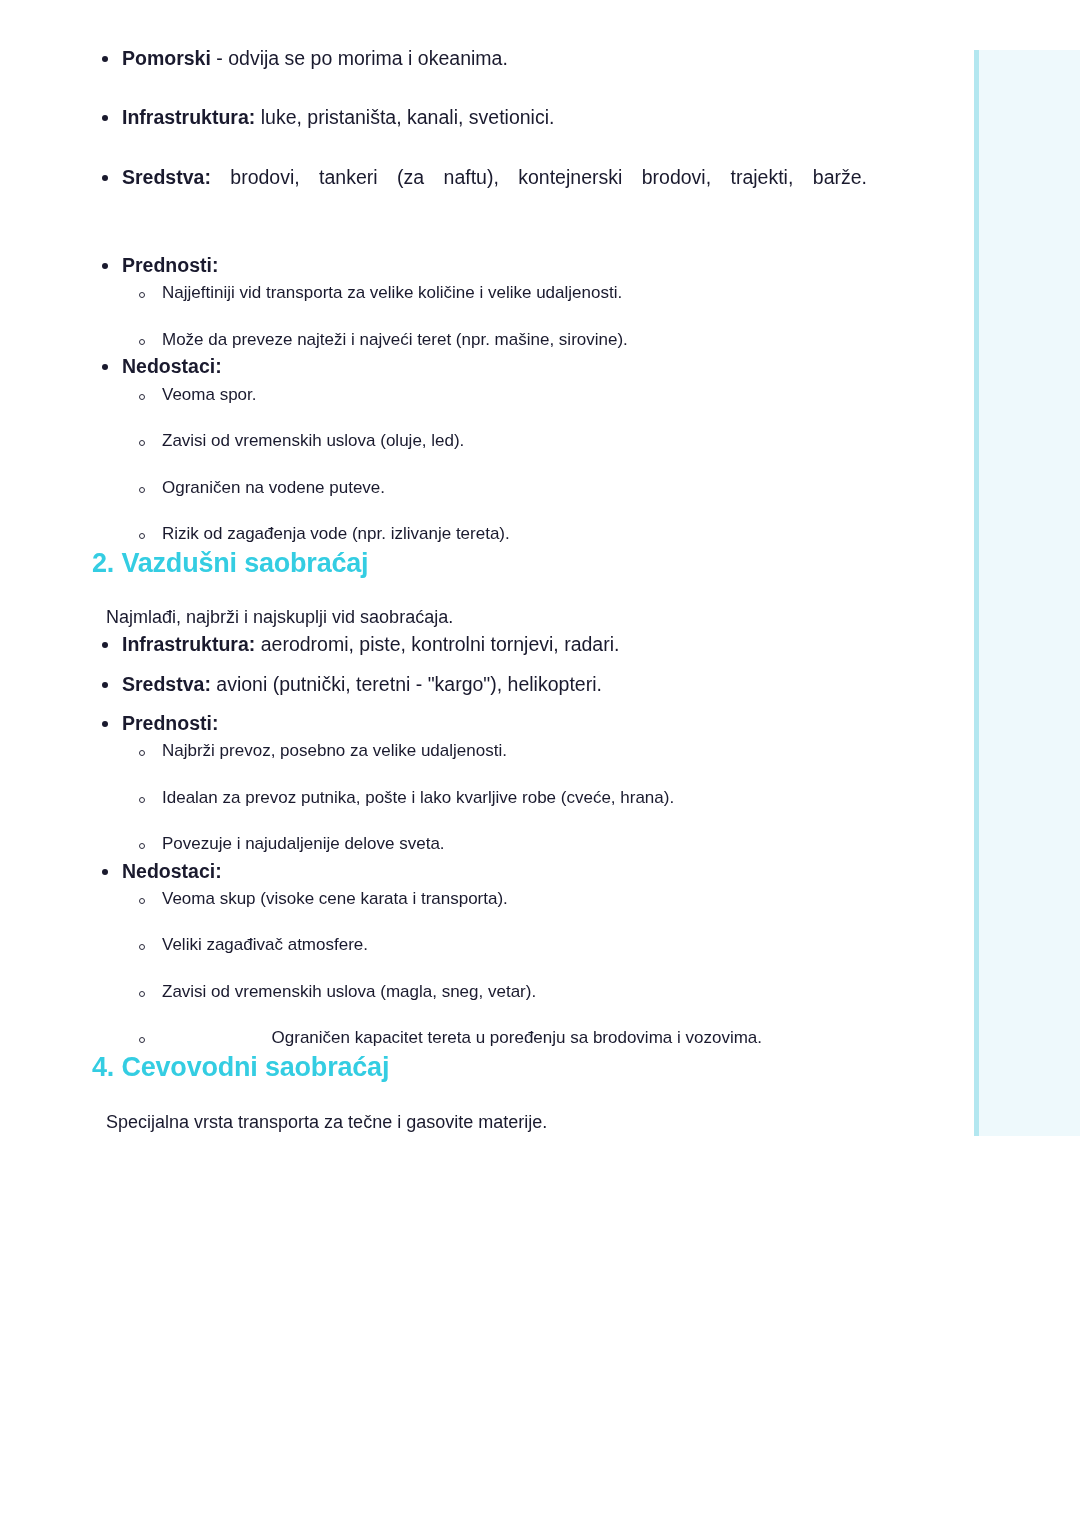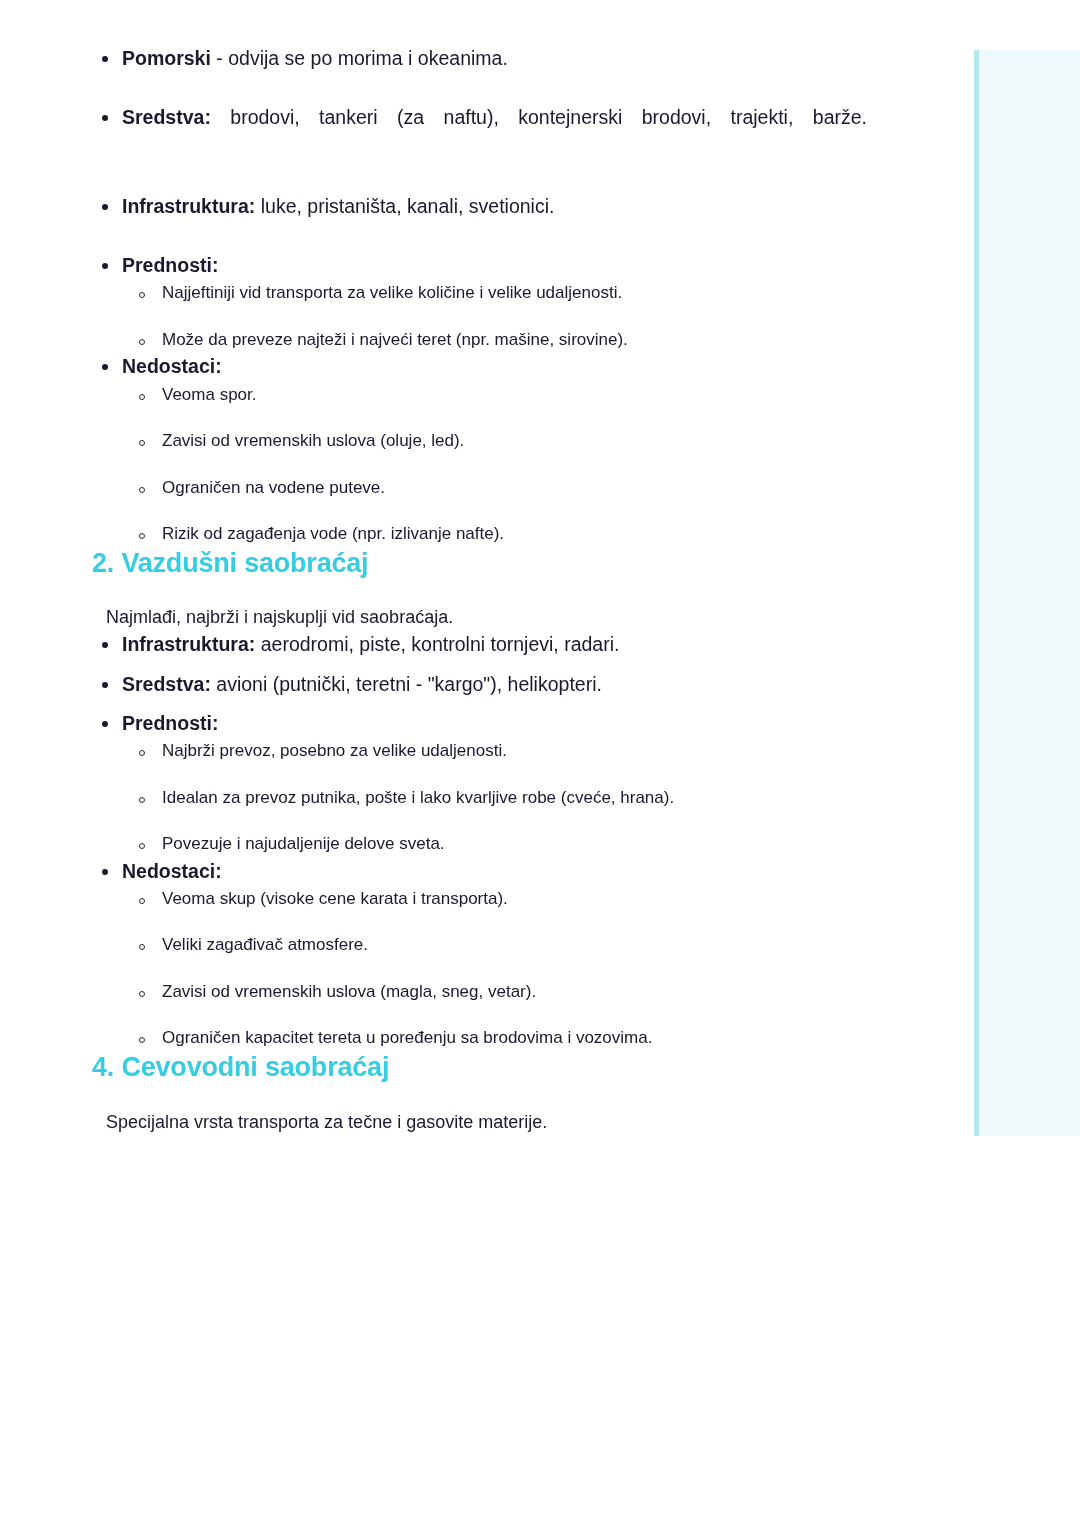--- a/index.html
+++ b/index.html
@@ -154,26 +154,26 @@
   <div class="side-strip"></div>
 
   <div class="content">
 
     <ul class="lvl1">
 
       <li class="bullet w-narrow">
         <span class="lead">Pomorski</span><span> - odvija se po morima i okeanima.</span>
       </li>
 
+      <li class="bullet w-narrow gap-lg">
+        <span class="lead">Infrastruktura:</span><span> luke, pristaništa, kanali, svetionici.</span>
+      </li>
+
       <li class="bullet justify gap-lg" style="max-width:745px;">
         <span class="lead">Sredstva:</span><span> brodovi, tankeri (za naftu), kontejnerski brodovi, trajekti, barže.</span>
-      </li>
-
-      <li class="bullet w-narrow gap-lg">
-        <span class="lead">Infrastruktura:</span><span> luke, pristaništa, kanali, svetionici.</span>
       </li>
 
       <li class="bullet gap-lg">
         <span class="lead">Prednosti:</span>
       </li>
     </ul>
 
     <ul class="lvl2 gap-md">
       <li class="subbullet">Najjeftiniji vid transporta za velike količine i velike udaljenosti.</li>
       <li class="subbullet gap-md">Može da preveze najteži i najveći teret (npr. mašine, sirovine).</li>
@@ -182,21 +182,21 @@
     <ul class="lvl1 gap-lg">
       <li class="bullet">
         <span class="lead">Nedostaci:</span>
       </li>
     </ul>
 
     <ul class="lvl2 gap-md">
       <li class="subbullet">Veoma spor.</li>
       <li class="subbullet gap-md">Zavisi od vremenskih uslova (oluje, led).</li>
       <li class="subbullet gap-md">Ograničen na vodene puteve.</li>
-      <li class="subbullet gap-md">Rizik od zagađenja vode (npr. izlivanje nafte).</li>
+      <li class="subbullet gap-md">Rizik od zagađenja vode (npr. izlivanje tereta).</li>
     </ul>
 
     <h2 class="section-heading heading-3">2. Vazdušni saobraćaj</h2>
 
     <p class="intro">Najmlađi, najbrži i najskuplji vid saobraćaja.</p>
 
     <ul class="lvl1 gap-lg">
       <li class="bullet w-wide">
         <span class="lead">Infrastruktura:</span><span> aerodromi, piste, kontrolni tornjevi, radari.</span>
       </li>
@@ -217,21 +217,21 @@
     <ul class="lvl1 gap-lg">
       <li class="bullet">
         <span class="lead">Nedostaci:</span>
       </li>
     </ul>
 
     <ul class="lvl2 gap-xs">
       <li class="subbullet">Veoma skup (visoke cene karata i transporta).</li>
       <li class="subbullet gap-md">Veliki zagađivač atmosfere.</li>
       <li class="subbullet gap-md">Zavisi od vremenskih uslova (magla, sneg, vetar).</li>
-      <li class="subbullet gap-md" style="max-width:600px;">Ograničen kapacitet tereta u poređenju sa brodovima i vozovima.</li>
+      <li class="subbullet gap-md" style="max-width:600px;text-align:right;">Ograničen kapacitet tereta u poređenju sa brodovima i vozovima.</li>
     </ul>
 
     <h2 class="section-heading heading-4">4. Cevovodni saobraćaj</h2>
 
     <p class="intro">Specijalna vrsta transporta za tečne i gasovite materije.</p>
 
   </div>
 
   <div class="footer-note">(c) Knowunity 2025</div>
 

